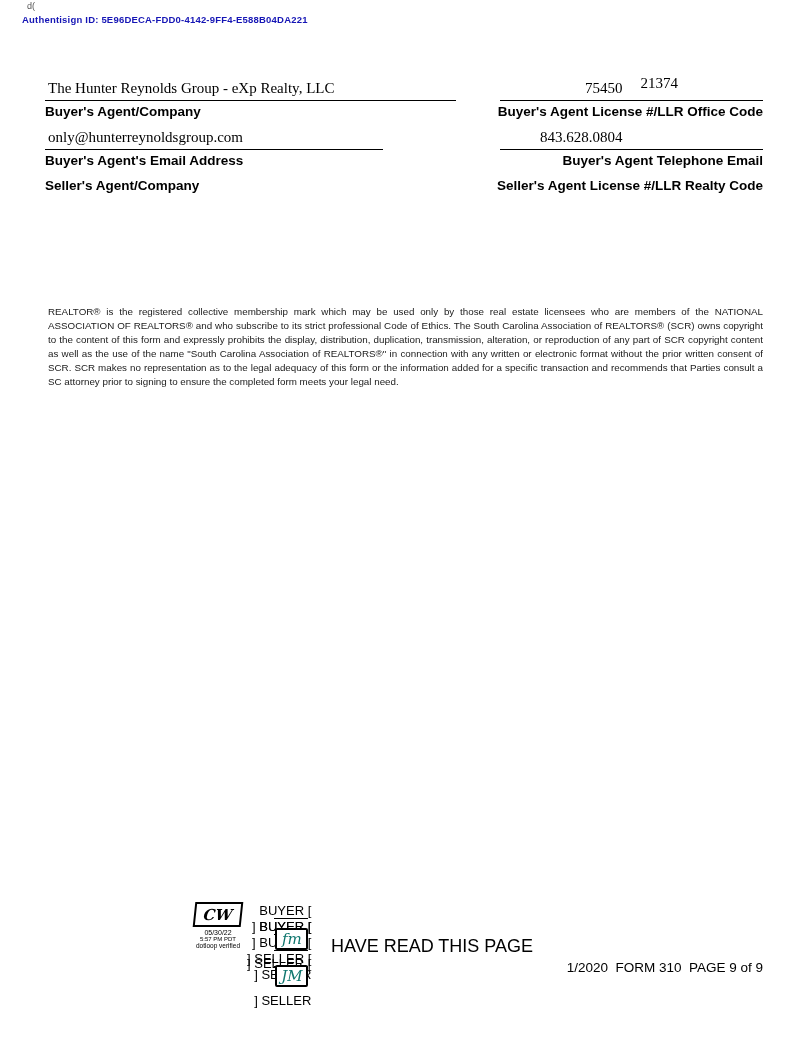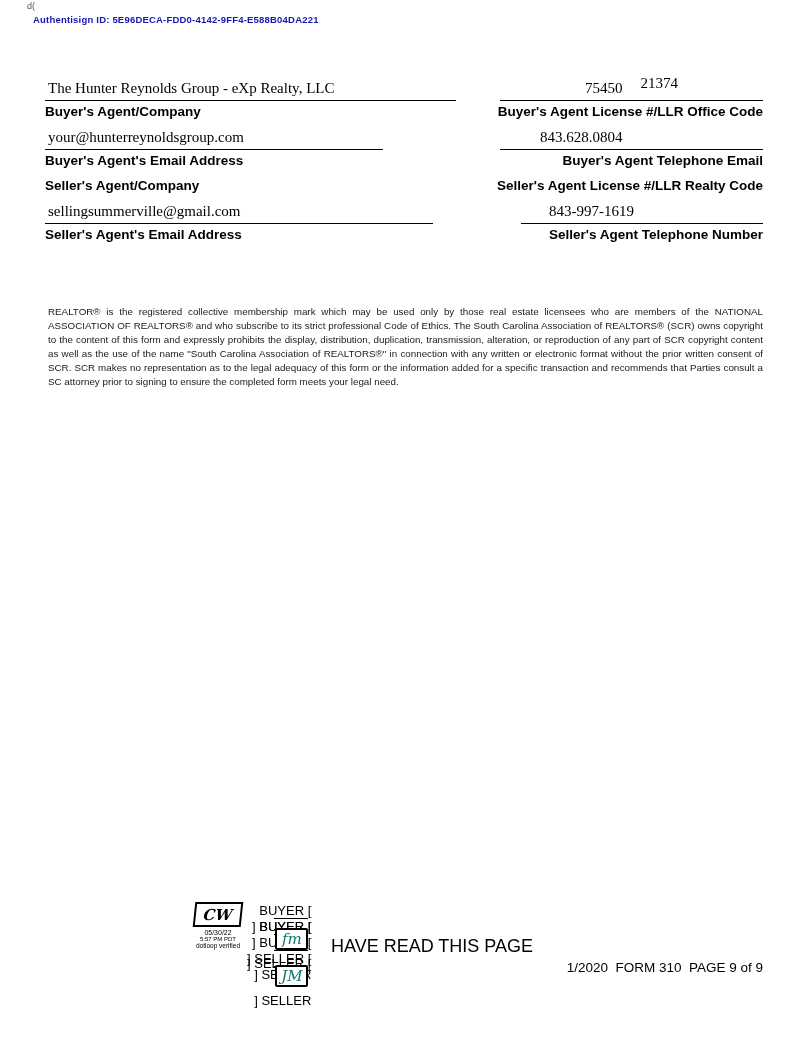--- a/index.html
+++ b/index.html
@@ -6,21 +6,21 @@
   html,body { background:#e8e8e8; }
   body { font-family:"Liberation Sans", sans-serif; }
   .page {
     position:relative; width:811px; height:1050px; background:#ffffff;
     margin:0 auto; overflow:hidden; color:#000;
   }
   .corner-artifact {
     position:absolute; left:27px; top:1px; font-size:9px; color:#555;
   }
   .authentisign {
-    position:absolute; left:33px; top:14px; font-size:9.5px; font-weight:bold;
+    position:absolute; left:22px; top:14px; font-size:9.5px; font-weight:bold;
     color:#1515b5; letter-spacing:0.2px;
   }
   
   .form-block { position:absolute; left:45px; top:80px; width:718px; }
   .frow { margin-bottom:10px; }
   .vals {
     display:flex; align-items:flex-end;
     font-family:"Liberation Serif", serif; font-size:15px;gap:44px;
   }
   .lval { border-bottom:1.5px solid #000; padding:0 0 3px 3px; min-height:21px; }
@@ -93,48 +93,37 @@
         <div class="rval pl85"><span>75450</span><span class="raised">21374</span></div>
       </div>
       <div class="labs">
         <div class="llab">Buyer's Agent/Company</div>
         <div class="rlab">Buyer's Agent License #/LLR Office Code</div>
       </div>
     </div>
 
     <div class="frow">
       <div class="vals">
-        <div class="lval short2">your@hunterreynoldsgroup.com</div>
+        <div class="lval short2">only@hunterreynoldsgroup.com</div>
         <div class="spacer"></div>
         <div class="rval pl40">843.628.0804</div>
       </div>
       <div class="labs">
         <div class="llab">Buyer's Agent's Email Address</div>
         <div class="rlab">Buyer's Agent Telephone Email</div>
       </div>
     </div>
 
     <div class="frow">
       <div class="labs">
         <div class="llab">Seller's Agent/Company</div>
         <div class="rlab">Seller's Agent License #/LLR Realty Code</div>
       </div>
     </div>
 
-    <div class="frow">
-      <div class="vals">
-        <div class="lval short4">sellingsummerville@gmail.com</div>
-        <div class="spacer"></div>
-        <div class="rval pl28">843-997-1619</div>
-      </div>
-      <div class="labs">
-        <div class="llab">Seller's Agent's Email Address</div>
-        <div class="rlab">Seller's Agent Telephone Number</div>
-      </div>
-    </div>
 
   </div>
 
   <div class="legal">REALTOR® is the registered collective membership mark which may be used only by those real estate licensees who are members of the NATIONAL ASSOCIATION OF REALTORS® and who subscribe to its strict professional Code of Ethics. The South Carolina Association of REALTORS® (SCR) owns copyright to the content of this form and expressly prohibits the display, distribution, duplication, transmission, alteration, or reproduction of any part of SCR copyright content as well as the use of the name "South Carolina Association of REALTORS®" in connection with any written or electronic format without the prior written consent of SCR. SCR makes no representation as to the legal adequacy of this form or the information added for a specific transaction and recommends that Parties consult a SC attorney prior to signing to ensure the completed form meets your legal need.</div>
 
   <div class="stamp">
     <div class="stamp-box">CW</div>
     <div class="stamp-date">05/30/22</div>
     <div class="stamp-time">5:57 PM PDT</div>
     <div class="stamp-note">dotloop verified</div>

